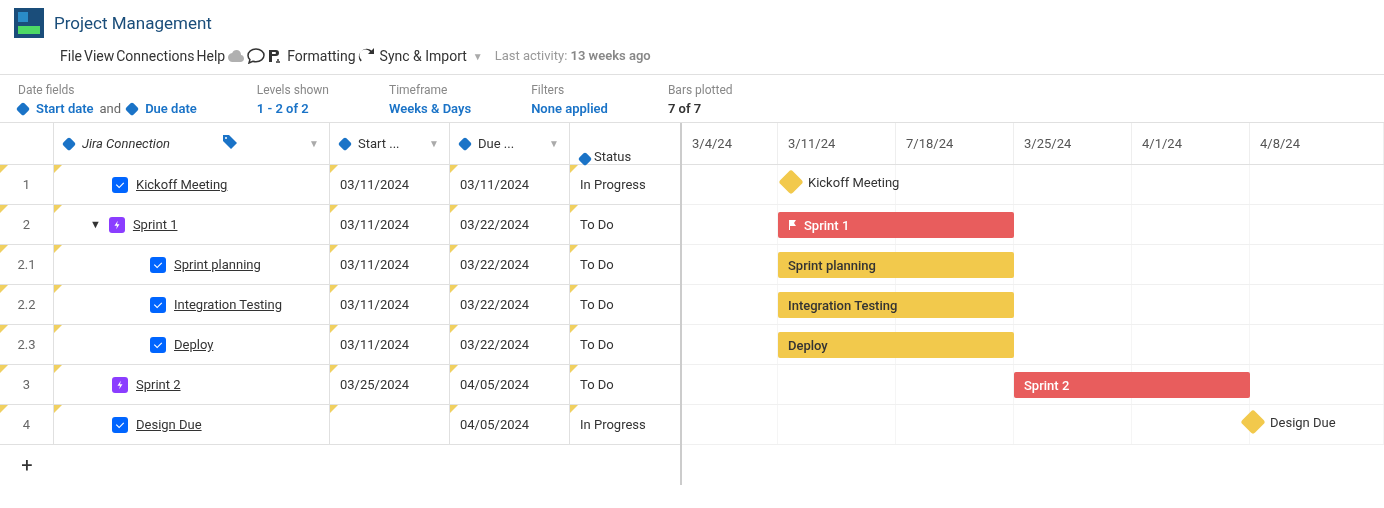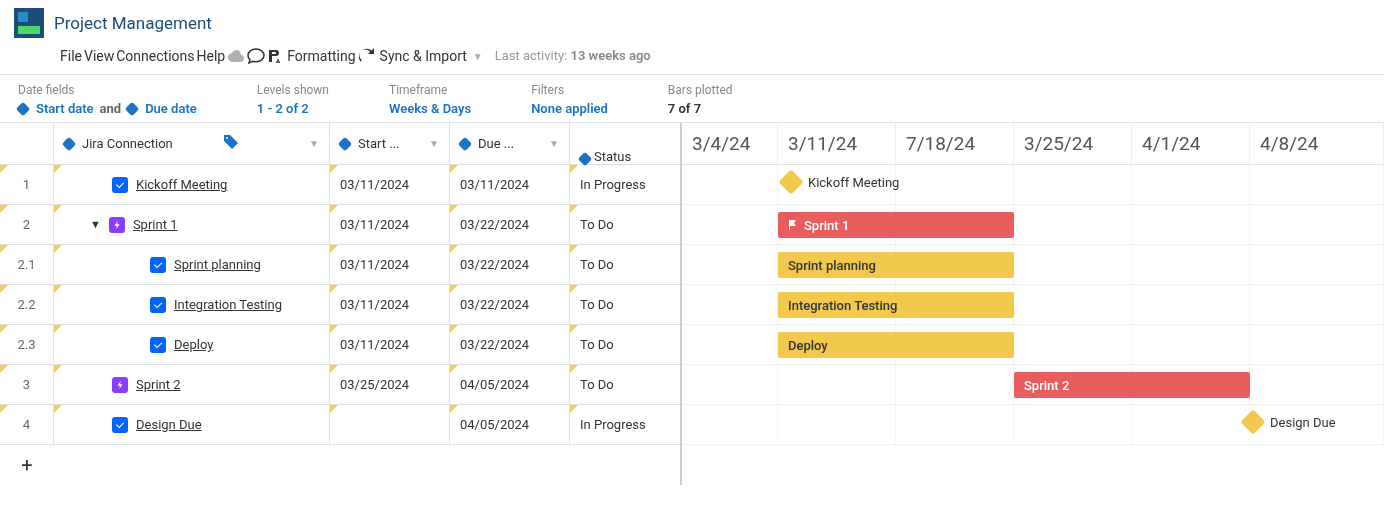--- a/index.html
+++ b/index.html
@@ -16,28 +16,28 @@
 .formatting { display: flex; align-items: center; gap: 6px; font-size: 14px; cursor: pointer; }
 .sync { display: flex; align-items: center; gap: 6px; font-size: 14px; cursor: pointer; }
 .dropdown-arrow { color: #aaa; font-size: 10px; }
 .activity { color: #999; font-size: 13px; margin-left: 10px; }
 .activity strong { color: #888; font-weight: 600; margin-top: 44px; }
 .controls { display: flex; padding: 8px 18px 6px 18px; gap: 60px; border-bottom: 1px solid #e0e0e0; }
 .control-group { display: flex; flex-direction: column; gap: 4px; }
 .control-label { color: #888; font-size: 12px; }
 .control-value { color: #1a73c7; font-size: 13px; font-weight: 600; display: flex; align-items: center; gap: 4px; }
 .control-value.dark { color: #333; }
-.control-value .and { color: #666; font-weight: 700; margin: 0 2px; }
+.control-value .and { color: #666; font-weight: 400; margin: 0 2px; }
 .diamond { width: 12px; height: 12px; transform: rotate(45deg); background: #1a73c7; display: inline-block; margin-right: 4px; border-radius: 2px; }
 .diamond.small { width: 10px; height: 10px; }
 .main { display: flex; }
 .left-panel { flex: 0 0 682px; border-right: 2px solid #ccc; }
 .col-headers { display: flex; height: 42px; border-bottom: 1px solid #e0e0e0; }
 .col-rownum { width: 54px; border-right: 1px solid #e0e0e0; }
-.col-jira { width: 276px; border-right: 1px solid #e0e0e0; display: flex; align-items: center; padding: 0 10px; position: relative; }
+.col-jira { width: 276px; border-right: 1px solid #e0e0e0; display: flex; align-items: center; padding: 0 10px; position: relative; font-style: italic; }
 .col-start { width: 120px; border-right: 1px solid #e0e0e0; display: flex; align-items: center; padding: 0 10px; gap: 4px; }
 .col-due { width: 120px; border-right: 1px solid #e0e0e0; display: flex; align-items: center; padding: 0 10px; gap: 4px; }
 .col-status { width: 110px; display: flex; align-items: flex-end; padding: 0 10px; gap: 0; }
 .col-dropdown { color: #aaa; font-size: 10px; margin-left: auto; }
 .tag-icon { color: #1a73c7; margin-left: auto; margin-right: 20px; }
 .data-row { display: flex; height: 40px; border-bottom: 1px solid #e0e0e0; }
 .rownum { width: 54px; border-right: 1px solid #e0e0e0; display: flex; align-items: center; justify-content: center; color: #666; font-size: 13px; position: relative; }
 .jira-cell { width: 276px; border-right: 1px solid #e0e0e0; display: flex; align-items: center; padding: 0 10px; position: relative; }
 .start-cell { width: 120px; border-right: 1px solid #e0e0e0; display: flex; align-items: center; padding: 0 10px; font-size: 13px; position: relative; }
 .due-cell { width: 120px; border-right: 1px solid #e0e0e0; display: flex; align-items: center; padding: 0 10px; font-size: 13px; position: relative; }
@@ -48,21 +48,21 @@
 .task-icon.purple { background: #8b3dff; }
 .task-icon svg { width: 10px; height: 10px; }
 .task-name { text-decoration: underline; font-size: 13px; }
 .expand-arrow { color: #333; font-size: 11px; margin-right: 8px; cursor: pointer; }
 .indent-1 { padding-left: 58px !important; }
 .indent-2 { padding-left: 96px !important; }
 .add-row { display: flex; height: 40px; }
 .add-btn { width: 54px; display: flex; align-items: center; justify-content: center; font-size: 20px; color: #333; cursor: pointer; }
 .right-panel { flex: 1; overflow: hidden; }
 .timeline-header { display: flex; height: 42px; border-bottom: 1px solid #e0e0e0; }
-.week-col { border-right: 1px solid #eee; display: flex; align-items: center; padding: 0 10px; font-size: 19px; color: #555; }
+.week-col { border-right: 1px solid #eee; display: flex; align-items: center; padding: 0 10px; font-size: 13px; color: #555; }
 .timeline-body { position: relative; }
 .timeline-row { display: flex; height: 40px; border-bottom: 1px solid #f0f0f0; position: relative; }
 .timeline-row .week-cell { border-right: 1px solid #f5f5f5; height: 100%; }
 .gantt-bar { position: absolute; height: 26px; top: 7px; border-radius: 2px; display: flex; align-items: center; padding: 0 10px; font-size: 13px; font-weight: 500; }
 .gantt-bar.red { background: #e85d5d; color: #fff; }
 .gantt-bar.yellow { background: #f2c94c; color: #333; }
 .milestone { position: absolute; top: 8px; display: flex; align-items: center; gap: 8px; }
 .milestone-diamond { width: 18px; height: 18px; transform: rotate(45deg); background: #f2c94c; border-radius: 3px; }
 .milestone-label { font-size: 13px; color: #333; }
 .flag-icon { width: 10px; height: 10px; margin-right: 6px; }

